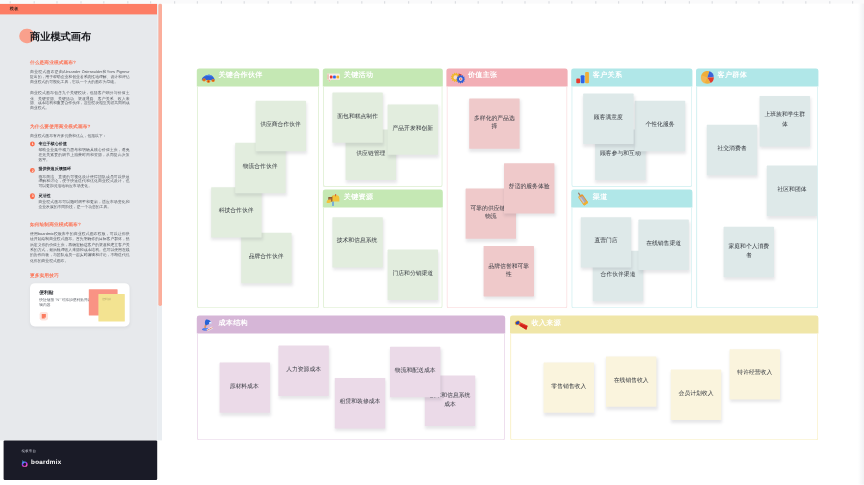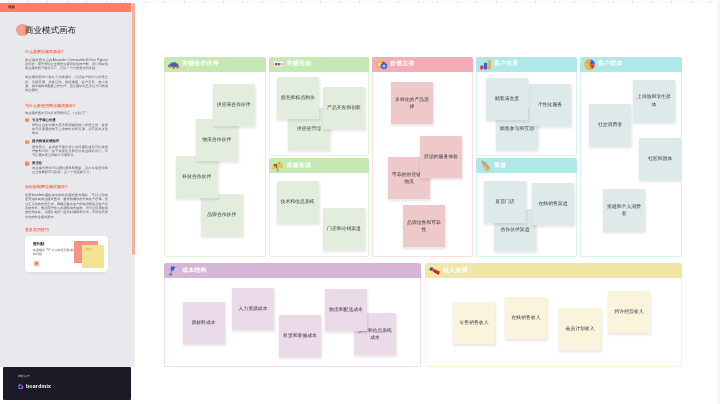--- a/index.html
+++ b/index.html
@@ -11,21 +11,21 @@
   .ruler{position:absolute;left:0;top:0;width:720px;height:3.2px;background:#FAFAFB;z-index:40}
   .ruler .tick{position:absolute;top:1px;width:1px;height:2.2px;background:#DCDEE2;}
 
   
   .sidebar{position:absolute;left:0;top:3.2px;width:131px;height:363.8px;background:#E7E9EC;overflow:hidden}
   .tabbar{position:absolute;left:0;top:0px;width:131px;height:8.8px;background:#FD7D65;}
   .tabbar .tab{position:absolute;left:8.2px;top:2.6px;font-size:3.4px;color:#4a2a22;font-weight:700;letter-spacing:.2px;line-height:1}
   .sbody{position:absolute;left:25px;top:10.8px;width:83px;height:353px}
   .title-wrap{position:relative;height:22px;margin-top:3px}
   .title-dot{position:absolute;left:-9px;top:7px;width:12.5px;height:12.5px;border-radius:50%;background:#F9A08C}
-  .title{position:absolute;left:0px;top:9.5px;font-size:8.5px;font-weight:400;color:#17181d;letter-spacing:0px;line-height:1}
+  .title{position:absolute;left:0px;top:9.5px;font-size:8.5px;font-weight:700;color:#17181d;letter-spacing:0px;line-height:1}
   h3.sh{font-size:3.9px;color:#FD7152;font-weight:700;margin:11px 0 3.8px 0;letter-spacing:.1px;line-height:1}
   p.sp{font-size:3.2px;line-height:4.3px;color:#54585f;margin:0 0 4.8px 0;text-align:justify}
   .list{margin-top:2.2px}
   p.intro{margin-bottom:1.6px}
   h3.tips{margin-top:9px;margin-bottom:2px}
   .li{position:relative;padding-left:7px;margin-bottom:4.2px}
   .li .num{position:absolute;left:0;top:0.1px;width:4.4px;height:4.4px;border-radius:50%;background:#FB6D4C;color:#fff;font-size:2.8px;line-height:4.4px;text-align:center;font-weight:700}
   .li .lt{font-size:3.4px;font-weight:700;color:#23262c;line-height:1.35;margin-bottom:0.6px}
   .li .lb{font-size:3.2px;line-height:4.1px;color:#54585f;text-align:justify}
   .card{margin-top:4.5px;background:#fff;border-radius:4px;height:35.5px;width:83px;position:relative;overflow:hidden;box-shadow:0 1px 3px rgba(20,20,40,.06)}

